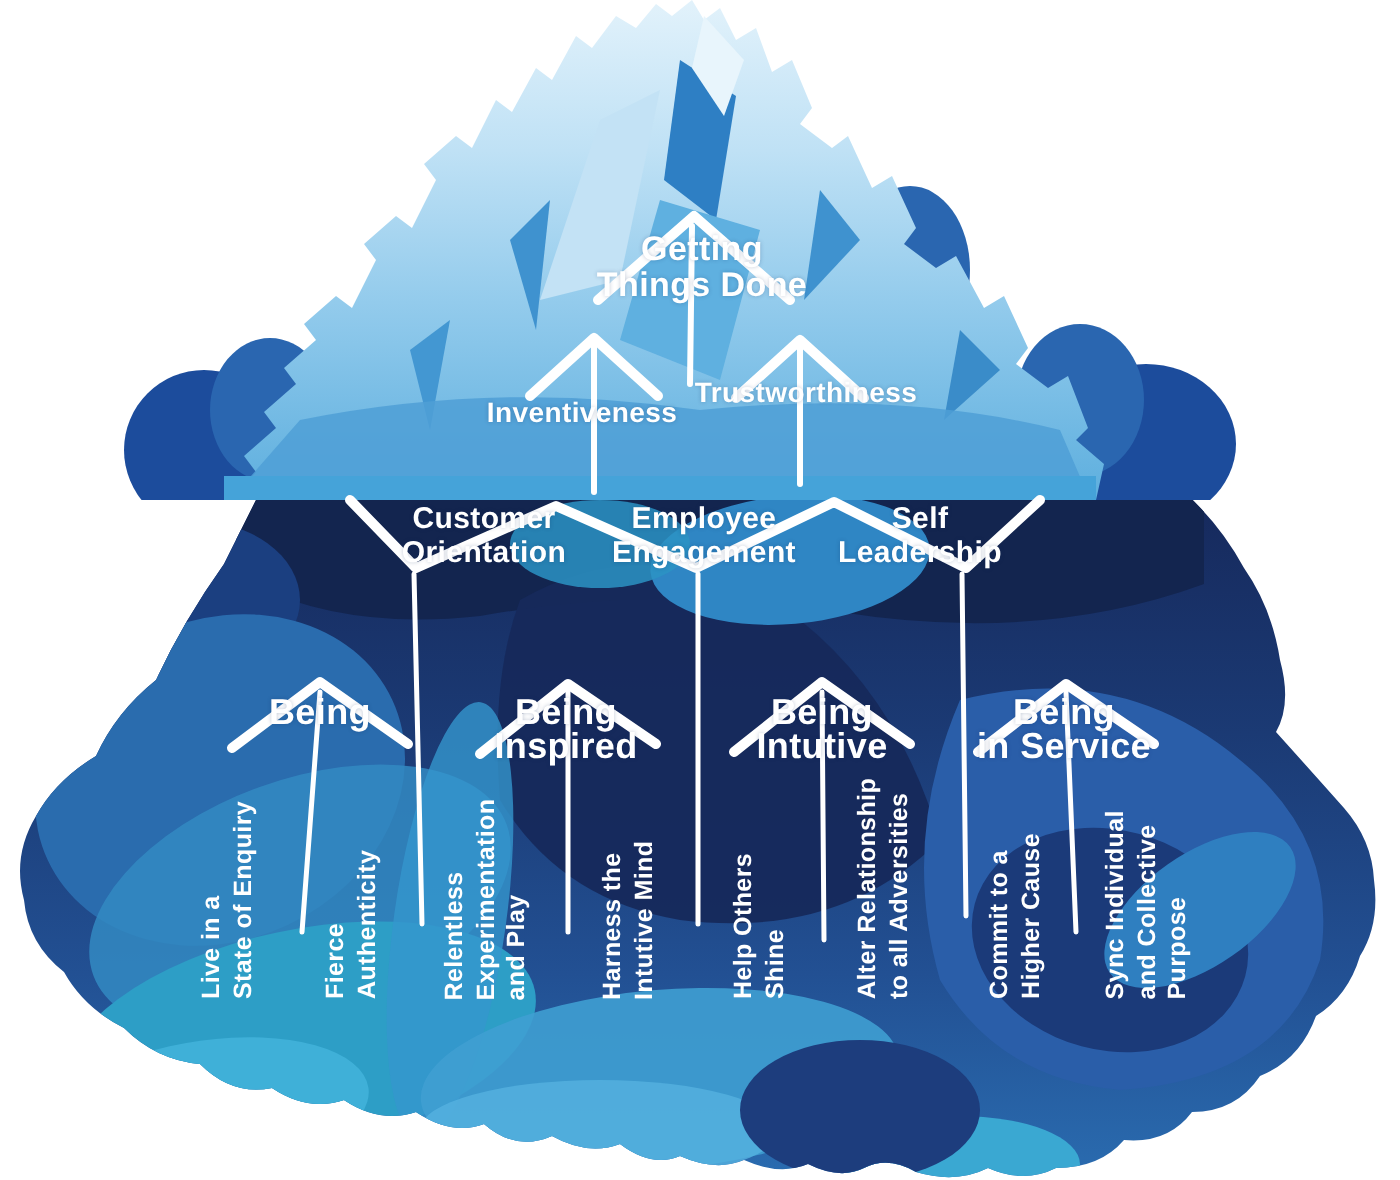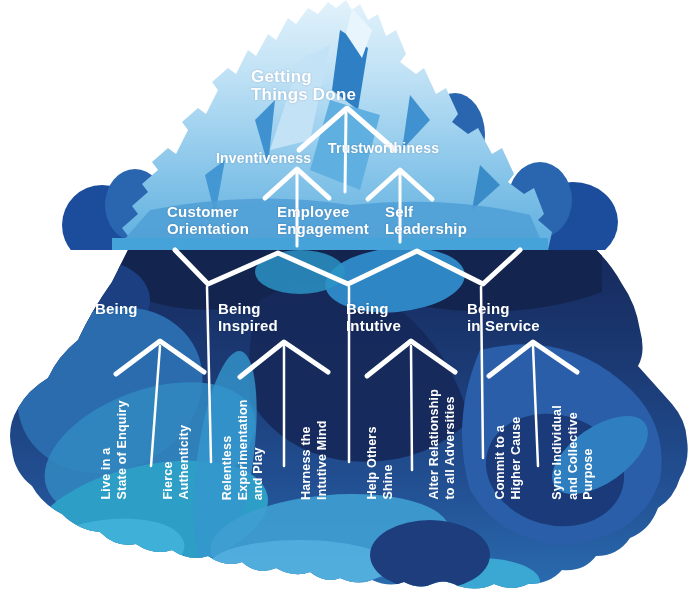--- a/index.html
+++ b/index.html
@@ -1,24 +1,24 @@
 <!DOCTYPE html>
 <html><head>
 <meta charset="utf-8">
 <style>
   html,body{margin:0;padding:0;background:#ffffff;}
   .stage{position:relative;width:700px;height:590px;overflow:hidden;
          font-family:"Liberation Sans","DejaVu Sans",sans-serif;}
   .stage svg{position:absolute;left:0;top:0;}
-  .lbl{position:absolute;color:#fff;font-weight:bold;text-align:left;
-       letter-spacing:.2px;text-shadow:0 0 2px rgba(10,40,90,.25);}
+  .lbl{position:absolute;color:#fff;font-weight:bold;text-align:center;
+       letter-spacing:.2px;text-shadow:0 0 2px rgba(10,40,90,.25);margin-top:48px;}
   .lbl-top{font-size:17px;line-height:17.5px;}
   .lbl-l2{font-size:14px;line-height:15px;}
   .lbl-l3{font-size:15px;line-height:17px;}
-  .lbl-l4{font-size:15px;line-height:17px;}
+  .lbl-l4{font-size:18px;line-height:17px;}
   .rlbl{position:absolute;color:#fff;font-weight:bold;text-align:left;
         font-size:12.5px;line-height:15.5px;white-space:nowrap;
         transform:rotate(-90deg);letter-spacing:.2px;}
 </style>
 </head>
 <body>
 
 <div class="stage">
 
 <svg width="700" height="590" viewBox="0 0 700 590" aria-hidden="true">

